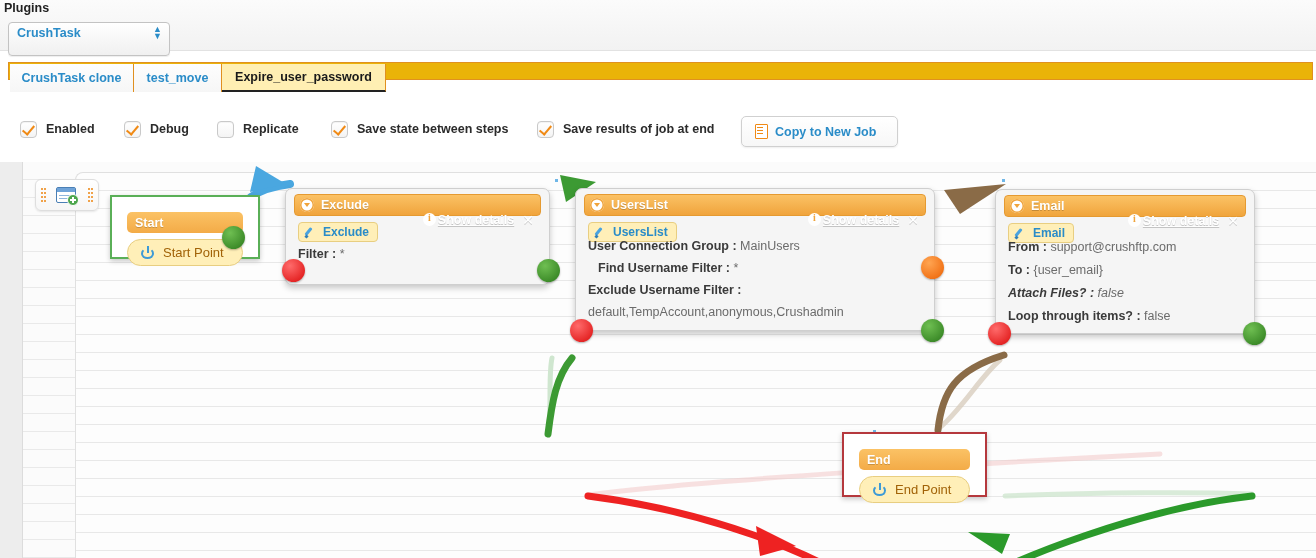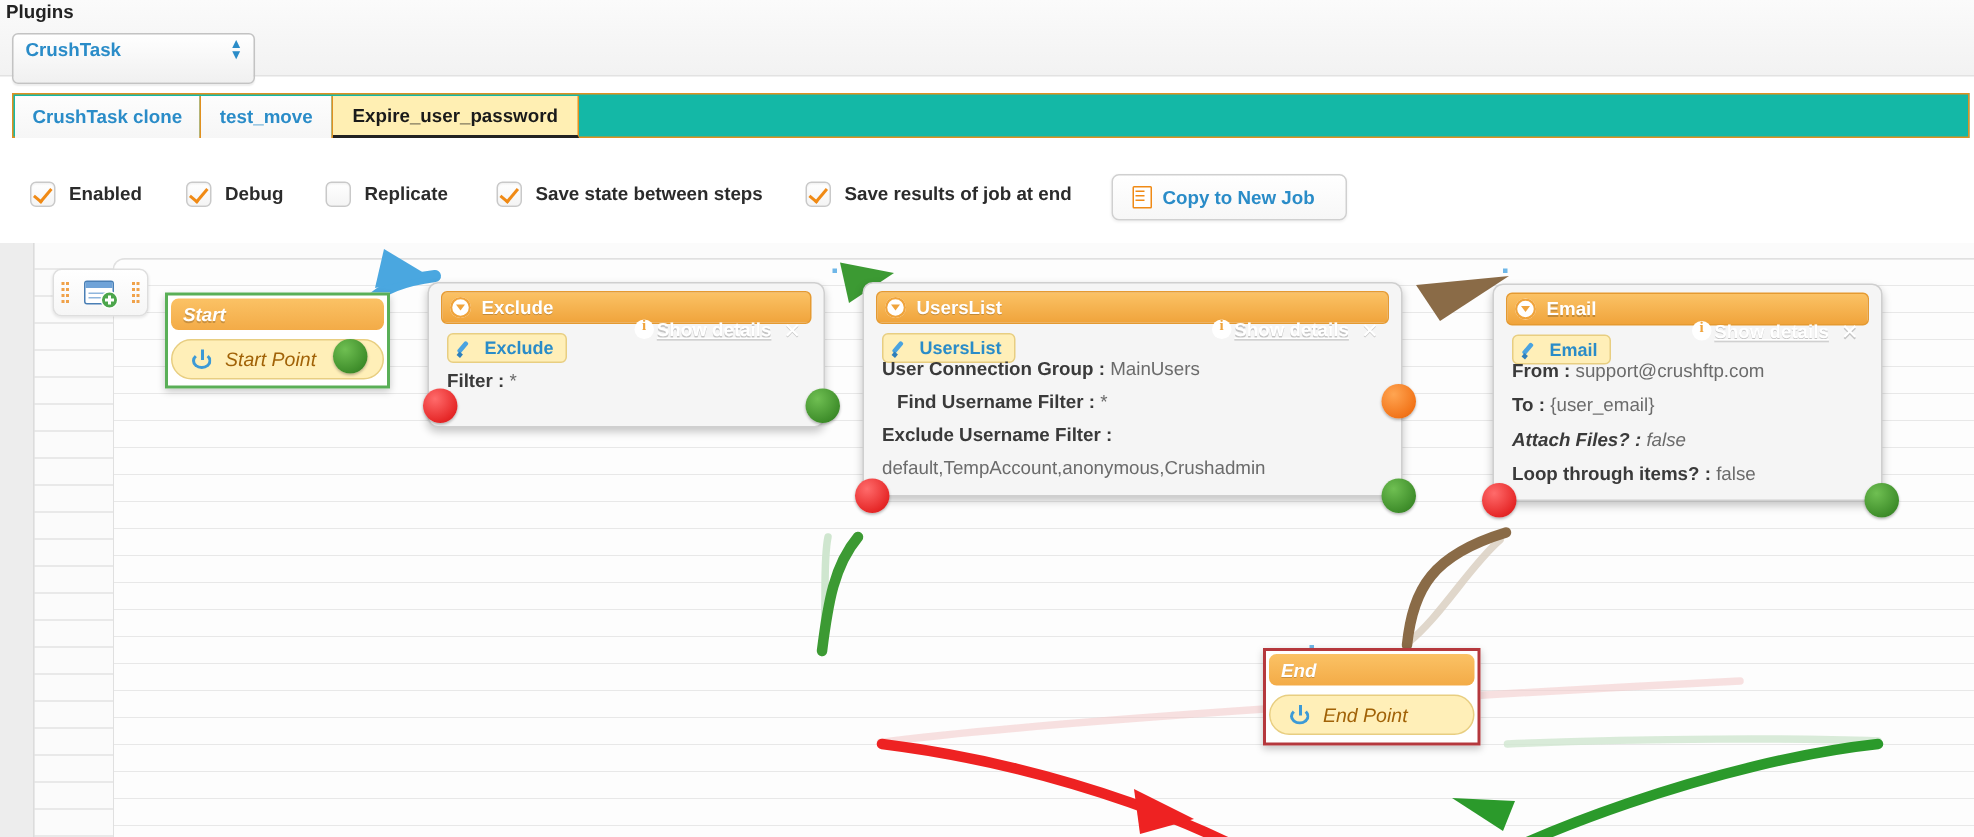--- a/index.html
+++ b/index.html
@@ -30,22 +30,22 @@
   #task-select .sel-val{
     position:absolute;left:8px;top:3px;
     color:#2a8cc8;font-weight:bold;font-size:12.5px;
   }
   #task-select .sel-arrows{
     position:absolute;right:7px;top:3px;
     color:#2a8cc8;font-size:9px;line-height:7px;text-align:center;
   }
   
   #tabbar{
-    position:absolute;left:8px;top:62px;width:1305px;height:30px;
-    background:#14b8a6;
+    position:absolute;left:8px;top:62px;width:1305px;height:18px;
+    background:#eab308;
     border:1px solid #e09020;
     box-sizing:border-box;
   }
   .tab{
     position:absolute;top:1px;height:28px;box-sizing:border-box;
     display:flex;align-items:center;justify-content:center;
     font-size:12.5px;
     border-right:1px solid #e09020;
     cursor:pointer;
   }
@@ -148,23 +148,22 @@
   #add-node-icon .plus:before{
     content:"";position:absolute;left:2px;top:4px;width:6px;height:2px;background:#fff;}
   #add-node-icon .plus:after{
     content:"";position:absolute;left:4px;top:2px;width:2px;height:6px;background:#fff;}
 
   
   .node{position:absolute;box-sizing:border-box;}
 
   
   .simple-node{
-    border-radius:0;padding:2px;
+    border-radius:0;padding:15px;
     box-shadow:0 2px 5px rgba(0,0,0,.22);
-    font-style:italic;
   }
   .simple-node .sn-title{
     height:21px;border-radius:5px;
     background:linear-gradient(to bottom,#fbc265 0%,#f3ab47 100%);
     color:#ffffff;font-weight:bold;font-size:12.5px;
     display:flex;align-items:center;padding-left:8px;
     text-shadow:0 1px 0 rgba(0,0,0,.18);
     box-sizing:border-box;
   }
   .simple-node .sn-body{

